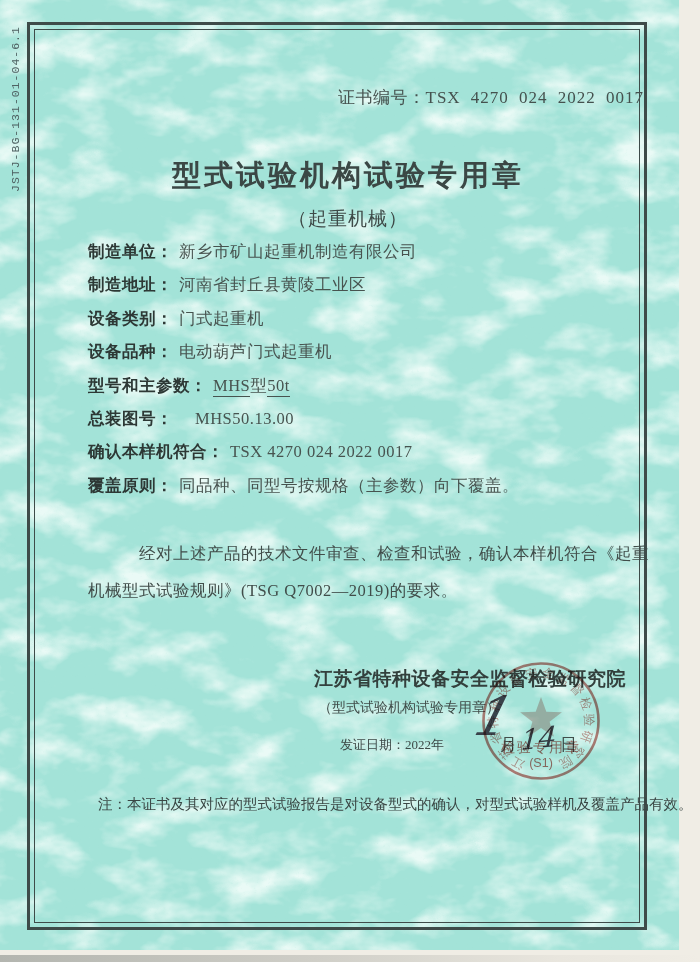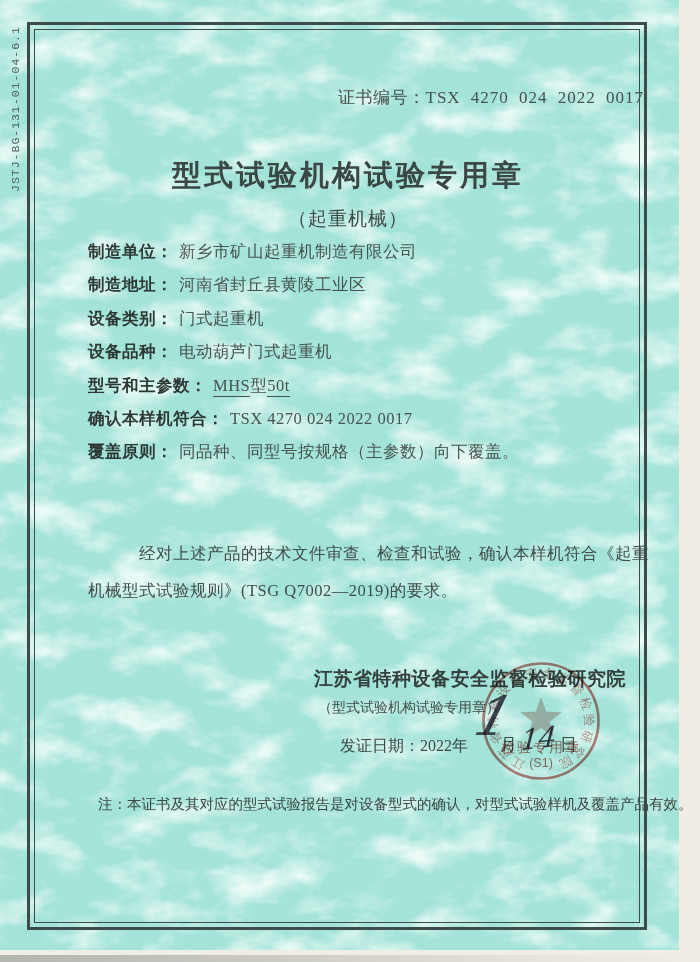--- a/index.html
+++ b/index.html
@@ -61,21 +61,21 @@
   .st1{top:543px;padding-left:31px;text-align:right;}
   .st2{top:580px;}
   .issuer{
     position:absolute;left:314px;top:666px;font-size:19px;font-weight:bold;
     color:#33403d;letter-spacing:.5px;white-space:nowrap;
     font-family:"Liberation Sans","DejaVu Sans",sans-serif;
   }
   .issuer-note{
     position:absolute;left:318px;top:699px;font-size:14px;color:#414d4a;white-space:nowrap;
   }
-  .date-label{position:absolute;left:340px;top:736px;font-size:16px;color:#3d4947;white-space:nowrap;}
+  .date-label{position:absolute;left:340px;top:736px;font-size:13px;color:#3d4947;white-space:nowrap;}
   .unit-month{position:absolute;left:500px;top:733px;font-size:17px;color:#414d4a;}
   .unit-day{position:absolute;left:560px;top:733px;font-size:17px;color:#414d4a;}
   .hw-month{
     position:absolute;left:477px;top:690px;font-size:54px;line-height:54px;
     font-style:italic;color:#39424a;transform:skewX(-16deg);
     font-family:"DejaVu Serif",serif;font-weight:400;
   }
   .hw-day{
     position:absolute;left:521px;top:724px;font-size:28px;line-height:30px;
     font-style:italic;color:#333b42;transform:rotate(-6deg) skewX(-10deg);
@@ -133,20 +133,23 @@
       <div class="frow">
         <span class="flabel">设备类别：</span><span class="fvalue">门式起重机</span>
       </div>
       <div class="frow">
         <span class="flabel">设备品种：</span><span class="fvalue">电动葫芦门式起重机</span>
       </div>
       <div class="frow">
         <span class="flabel">型号和主参数：</span><span class="fvalue"><span class="u">MHS</span><span>型</span><span class="u">50t</span></span>
       </div>
       <div class="frow">
+        <span class="flabel">总装图号：</span><span class="fvalue gap">MHS50.13.00</span>
+      </div>
+      <div class="frow">
         <span class="flabel">确认本样机符合：</span><span class="fvalue num">TSX 4270 024 2022 0017</span>
       </div>
       <div class="frow">
         <span class="flabel">覆盖原则：</span><span class="fvalue">同品种、同型号按规格（主参数）向下覆盖。</span>
       </div>
     </div>
 
     <div class="statement st1">经对上述产品的技术文件审查、检查和试验，确认本样机符合《起重</div>
     <div class="statement st2">机械型式试验规则》(TSG Q7002—2019)的要求。</div>
 

